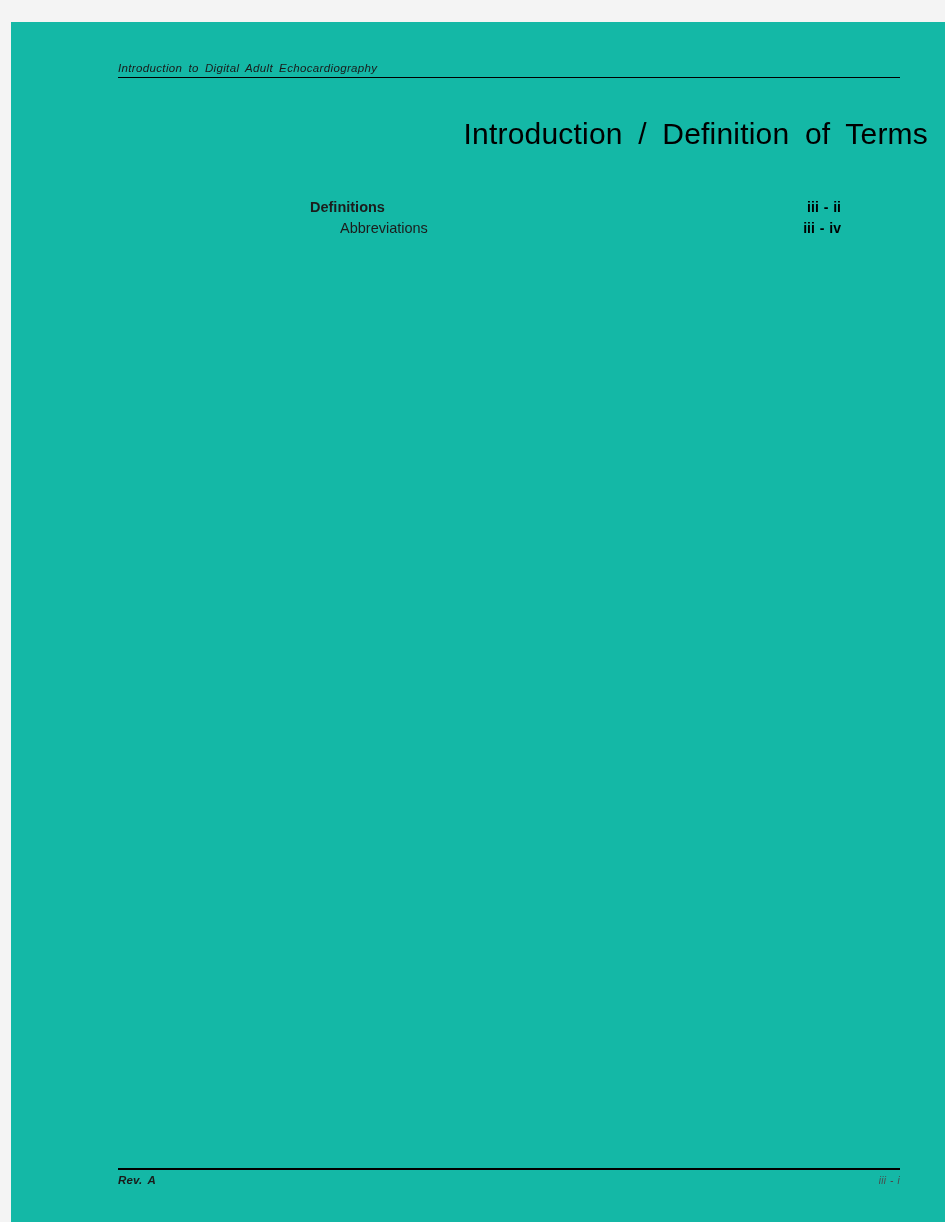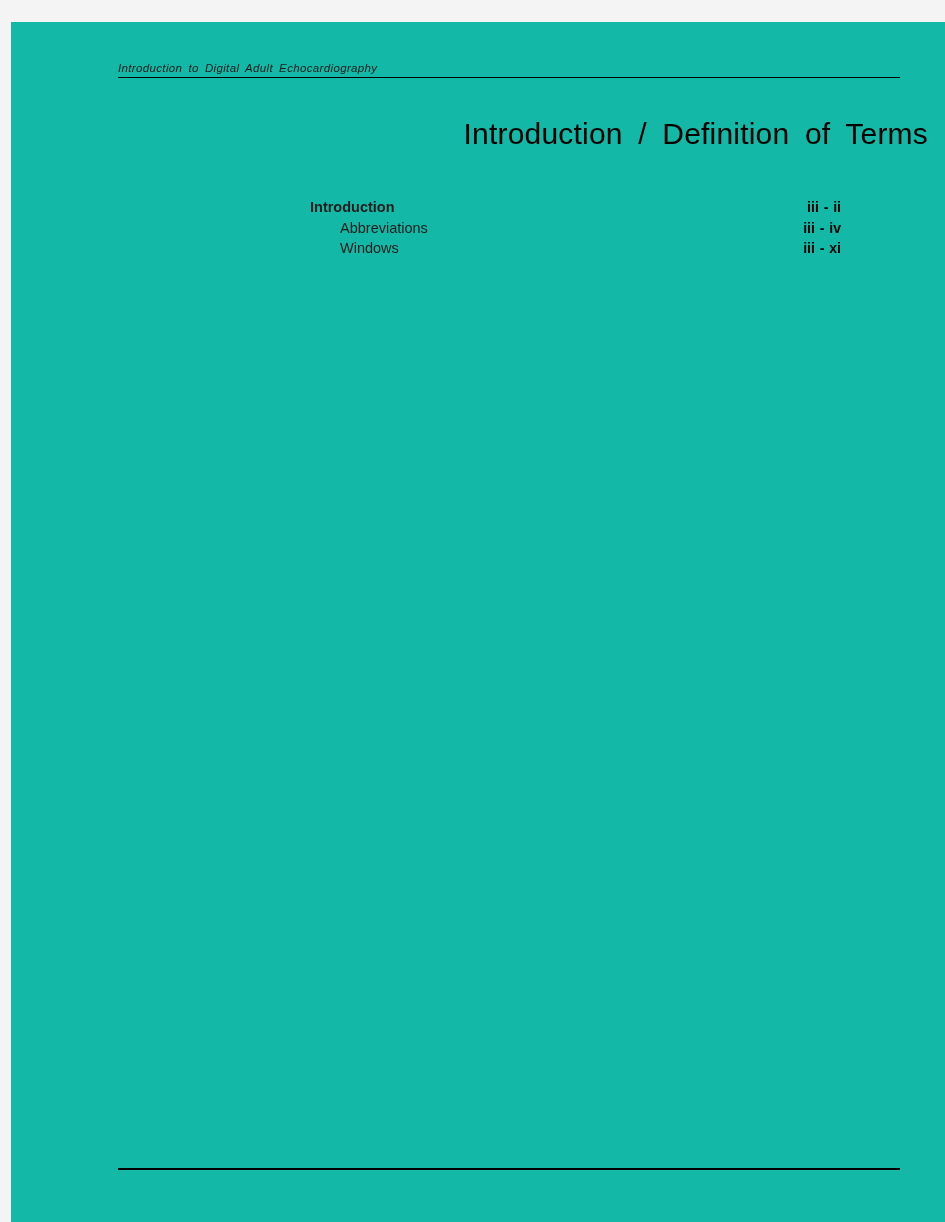--- a/index.html
+++ b/index.html
@@ -153,37 +153,36 @@
   <div id="running-header">
     <div class="header-text">Introduction  to  Digital  Adult  Echocardiography</div>
     <div class="header-rule"></div>
   </div>
 
   <div id="chapter-title">Introduction / Definition of Terms</div>
 
   <div id="toc">
 
     <div class="toc-row level-1">
-      <span class="toc-label">Introduction</span>
+      <span class="toc-label">Definitions</span>
       <span class="toc-spacer"></span>
       <span class="toc-page">iii - ii</span>
     </div>
 
     <div class="toc-row level-2">
       <span class="toc-label">Abbreviations</span>
       <span class="toc-spacer"></span>
       <span class="toc-page">iii - iv</span>
     </div>
 
 
-    <div class="toc-row level-2">
-      <span class="toc-label">Windows</span>
-      <span class="toc-spacer"></span>
-      <span class="toc-page">iii - xi</span>
-    </div>
 
   </div>
 
   <div id="running-footer">
     <div class="footer-rule"></div>
+    <div class="footer-line">
+      <span class="footer-left">Rev. A</span>
+      <span class="footer-right">iii - i</span>
+    </div>
   </div>
 
 </div>
 
 </body></html>

